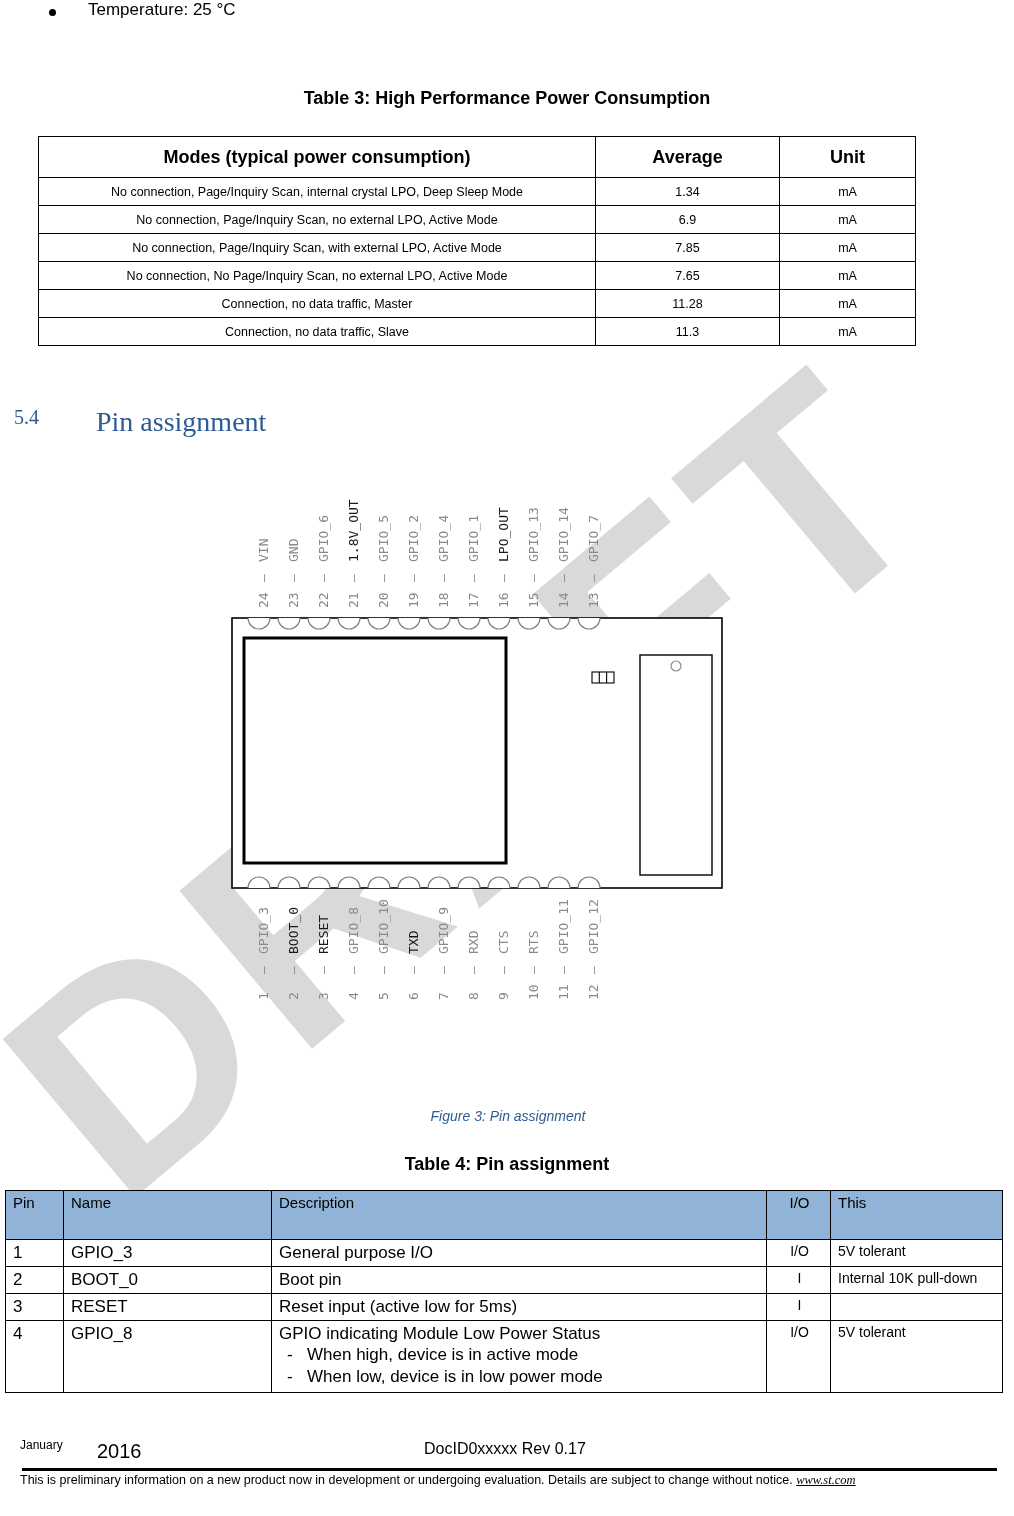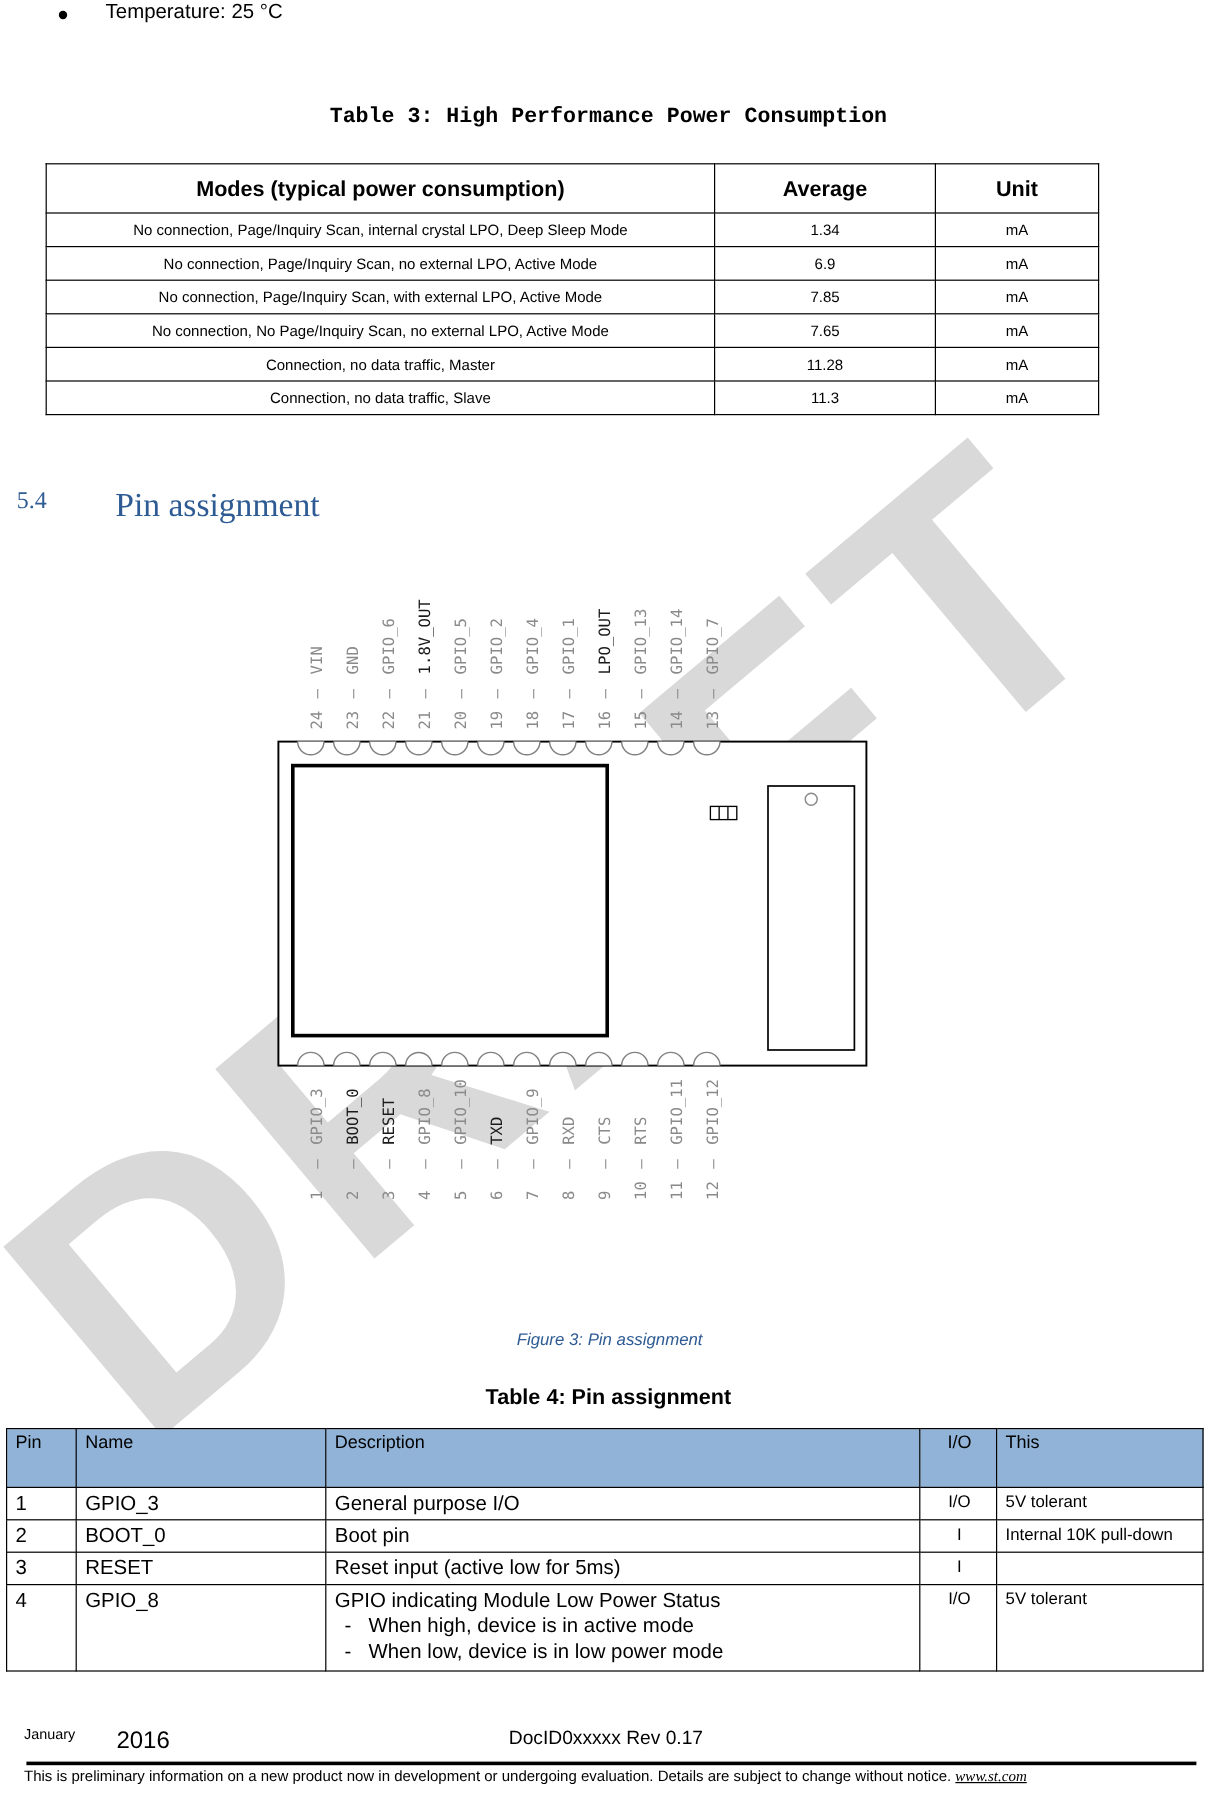--- a/index.html
+++ b/index.html
@@ -67,21 +67,21 @@
   }
 
   
   #table3-caption {
     left: 0;
     top: 88px;
     width: 1014px;
     text-align: center;
     font-size: 18px;
     font-weight: bold;
-    font-family: Liberation Mono, monospace;
+    font-family: Liberation Sans, sans-serif;
     z-index: 10;
   }
   #table3 {
     left: 38px;
     top: 136px;
     width: 877px;
     border-collapse: collapse;
     z-index: 10;
   }
   #table3 table {

